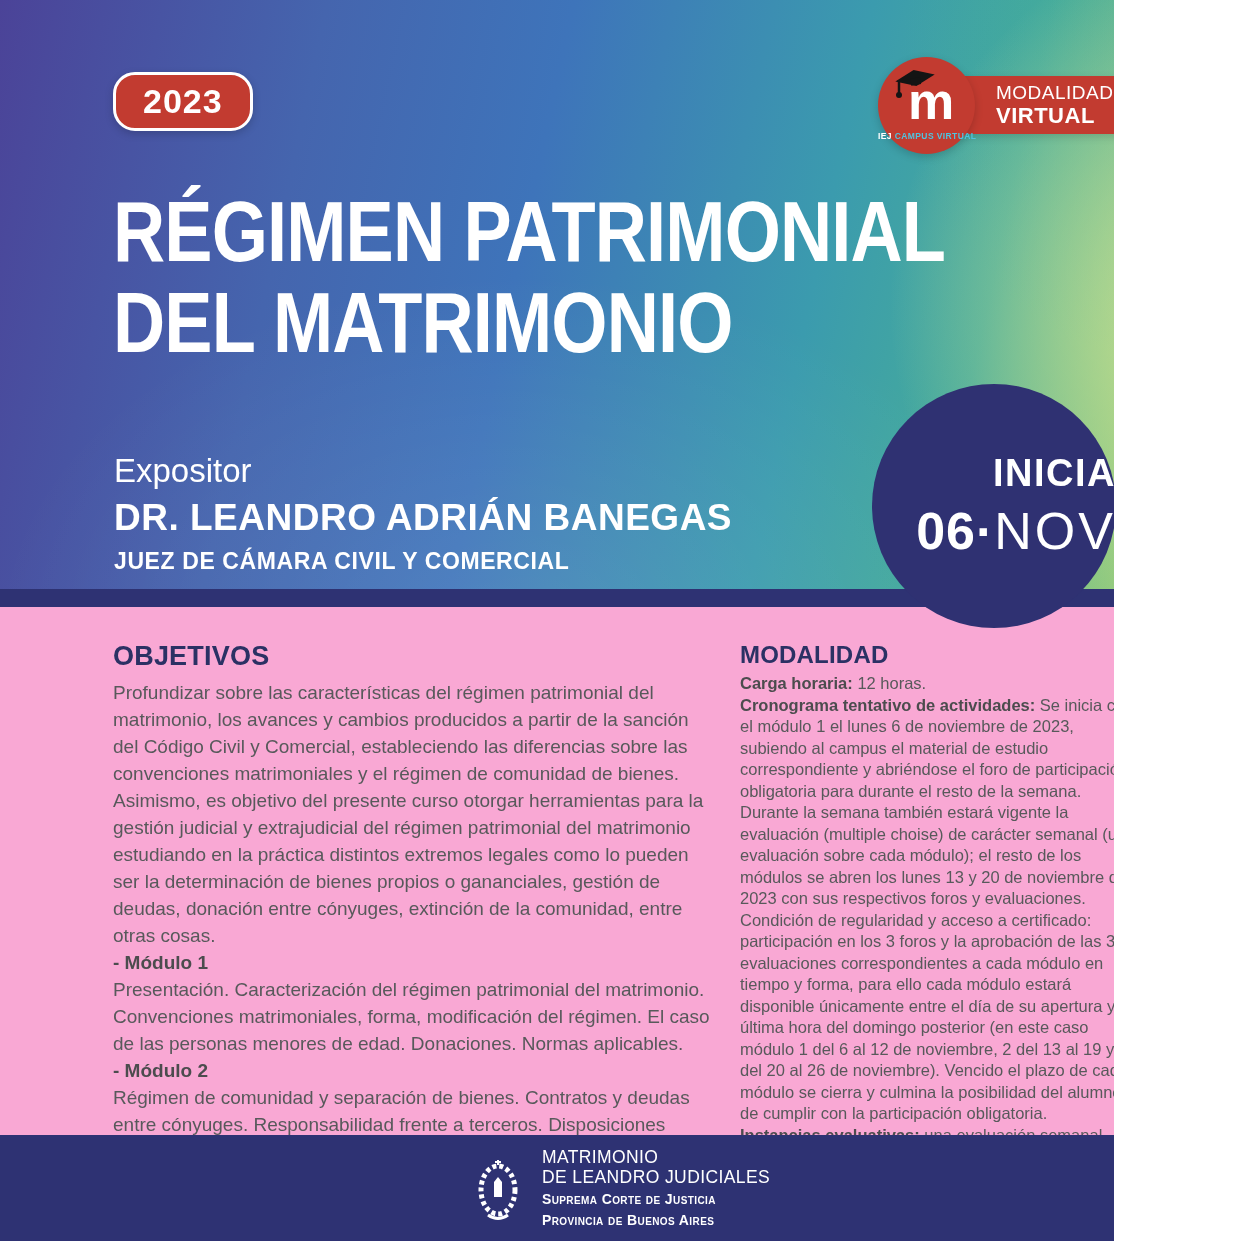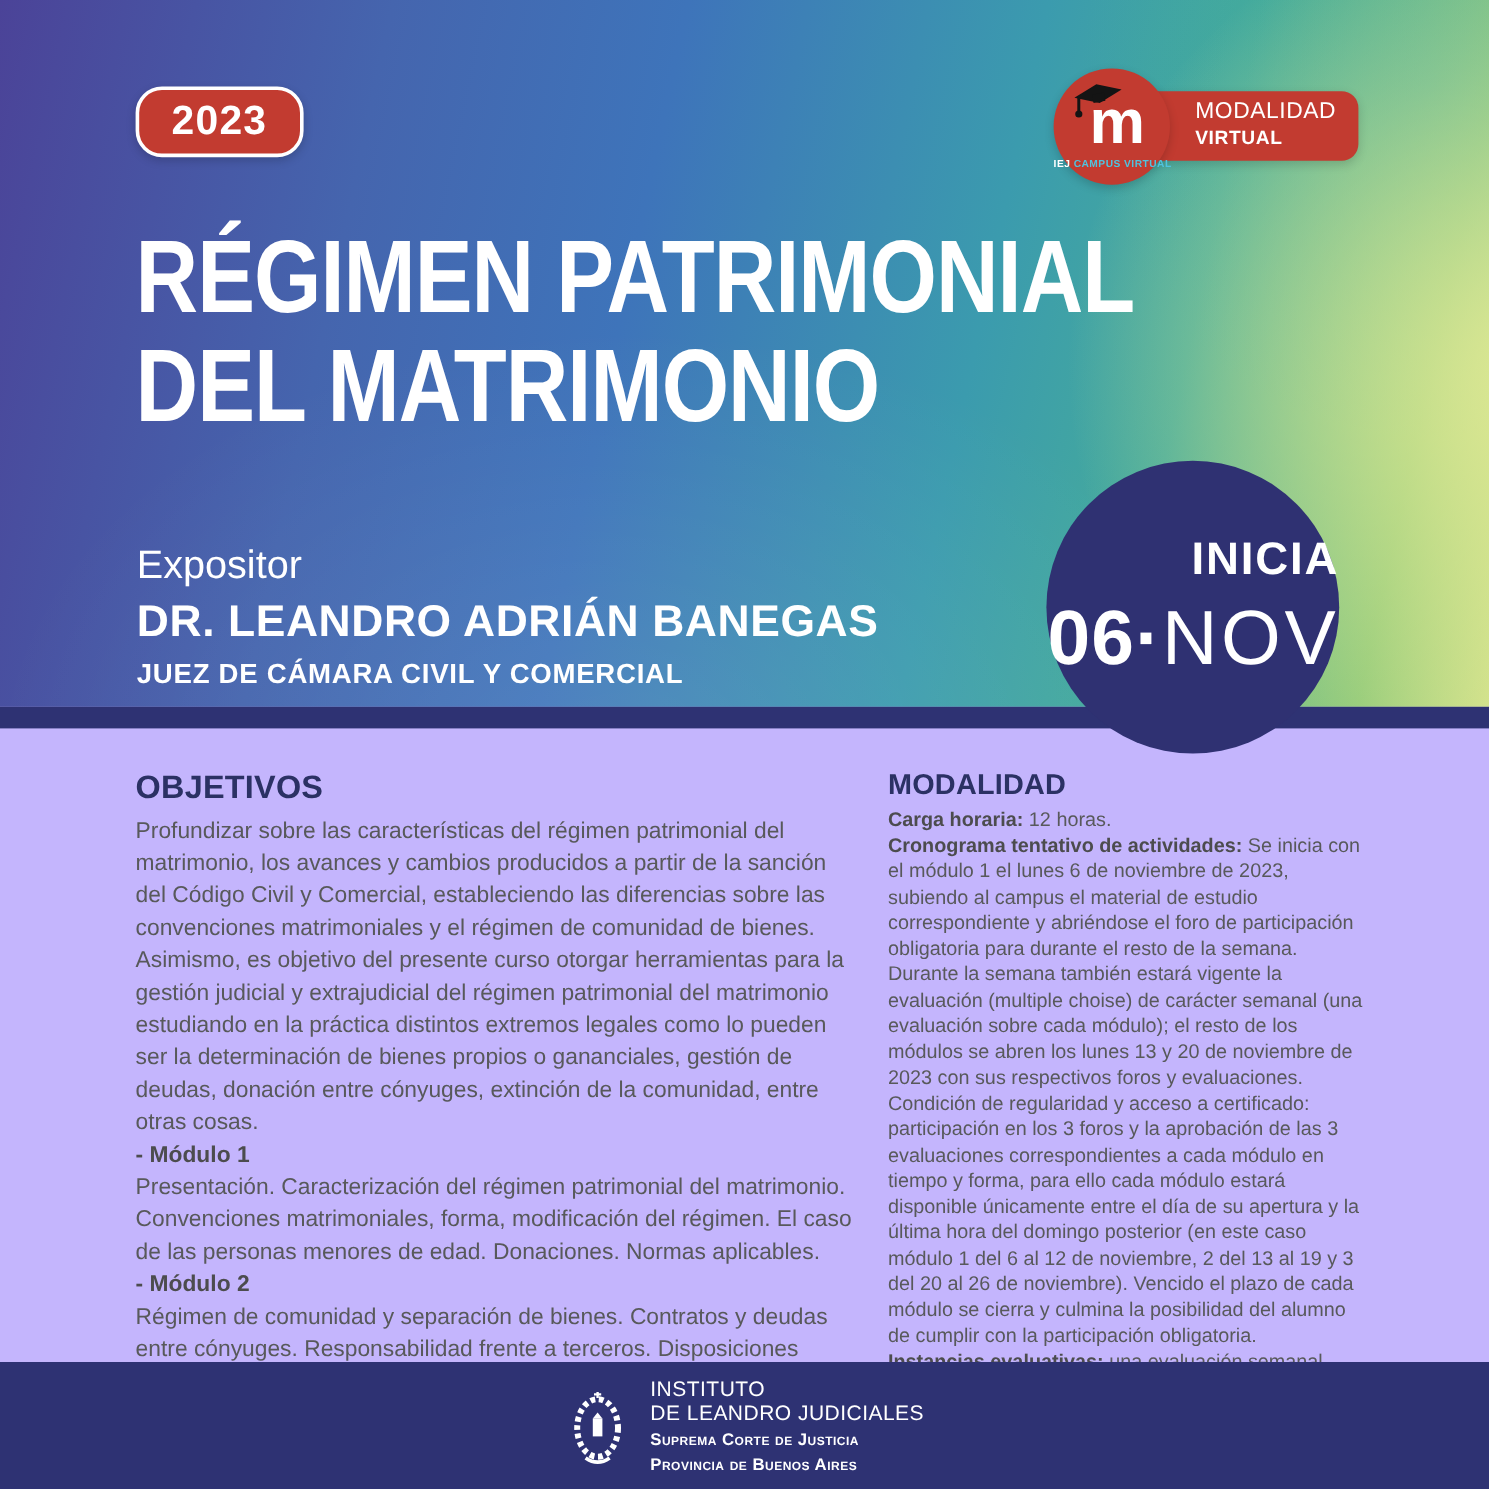--- a/index.html
+++ b/index.html
@@ -1,37 +1,37 @@
 <!DOCTYPE html>
 <html><head>
 <meta charset="utf-8">
 <style>
   html,body{margin:0;padding:0;background:#ffffff;}
-  .poster{position:relative;width:1241px;height:1241px;overflow:hidden;
-          font-family:"Liberation Sans",sans-serif;background:#c4b5fd;}
+  .poster{position:relative;width:1114px;height:1241px;overflow:hidden;
+          font-family:"Liberation Sans",sans-serif;background:#f9a8d4;}
 
   
   .header{position:absolute;left:0;top:0;width:1241px;height:589px;
     background:
       radial-gradient(circle 540px at 103% 52%, rgba(224,233,148,0.95), rgba(224,233,148,0) 72%),
       radial-gradient(circle 420px at 96% 12%, rgba(64,170,160,0.55), rgba(64,170,160,0) 70%),
       radial-gradient(ellipse 760px 520px at 42% 108%, rgba(255,255,255,0.10), rgba(255,255,255,0) 70%),
       linear-gradient(102deg,#4B4398 0%,#4565AE 24%,#3E74BA 42%,#3B9BAE 64%,#45AB9B 77%,#8CC878 92%,#CFE08A 100%);}
 
   
   .badge-2023{position:absolute;left:113px;top:72px;background:#C23B30;border:3px solid #ffffff;
     border-radius:22px;padding:7px 27px;box-shadow:0 3px 8px rgba(0,0,0,.18);}
   .badge-2023 span{font-size:34px;font-weight:bold;color:#ffffff;letter-spacing:1px;}
 
   
   .modality-pill{position:absolute;left:948px;top:76px;width:184px;height:58px;background:#C23B30;
     border-radius:14px;display:flex;flex-direction:column;justify-content:center;
     padding-left:48px;box-sizing:border-box;box-shadow:0 3px 8px rgba(0,0,0,.15);z-index:1;}
   .pill-line1{font-size:19px;color:#ffffff;letter-spacing:.5px;line-height:22px;}
-  .pill-line2{font-size:16px;color:#ffffff;font-weight:bold;letter-spacing:.5px;line-height:24px;}
+  .pill-line2{font-size:22px;color:#ffffff;font-weight:bold;letter-spacing:.5px;line-height:24px;}
   .logo-circle{position:absolute;left:878px;top:57px;width:97px;height:97px;border-radius:50%;
     background:#C23B30;z-index:2;box-shadow:0 3px 8px rgba(0,0,0,.18);}
   .logo-m{position:absolute;left:12px;top:8px;}
   .logo-caption{position:absolute;bottom:13px;width:100%;text-align:center;
     font-size:8.5px;font-weight:bold;letter-spacing:.4px;white-space:nowrap;}
   .logo-caption .iej{color:#ffffff;text-align:right;}
   .logo-caption .cv{color:#4FC3DF;}
 
   
   .title{position:absolute;left:113px;top:186px;color:#ffffff;font-weight:bold;
@@ -45,21 +45,21 @@
   .sp-role{font-size:23px;font-weight:bold;margin-top:9px;letter-spacing:.6px;}
 
   
   .divider{position:absolute;left:0;top:589px;width:1241px;height:18px;background:#2E3273;}
 
   
   .inicia{position:absolute;left:872px;top:384px;width:244px;height:244px;border-radius:50%;
     background:#2F3172;z-index:5;display:flex;flex-direction:column;align-items:flex-end;
     justify-content:center;color:#ffffff;}
   .inicia-label{font-size:38px;font-weight:bold;letter-spacing:1.5px;}
-  .inicia-date{font-size:64px;margin-top:6px;letter-spacing:1px;}
+  .inicia-date{font-size:52px;margin-top:6px;letter-spacing:1px;}
   .inicia-date b{font-weight:bold;}
   .inicia-date .month{font-weight:normal;letter-spacing:3px;}
 
   
   .col-left{position:absolute;left:113px;top:641px;width:597px;}
   .col-right{position:absolute;left:740px;top:641px;width:400px;}
   .h-navy{font-size:27px;font-weight:bold;color:#2B3164;margin:0 0 7px 0;letter-spacing:.2px;}
   .col-right .h-navy{font-size:24px;margin-bottom:4px;}
   .body-text{font-size:19px;line-height:27px;color:#58595B;margin:0;}
   .mod-label{font-size:19px;line-height:27px;font-weight:bold;color:#4C4C4E;margin:0;}
@@ -151,20 +151,20 @@
 
   <div class="footer">
     <svg width="54" height="70" viewBox="0 0 54 70" xmlns="http://www.w3.org/2000/svg" fill="none" stroke="#ffffff">
       <ellipse cx="27" cy="37" rx="17" ry="24" stroke-width="5" stroke-dasharray="4 3"></ellipse>
       <path d="M27 12 v-5 M24 9 h6" stroke-width="2"></path>
       <path d="M27 24 l4 5 h-8 z" fill="#ffffff" stroke="none"></path>
       <rect x="23" y="29" width="8" height="15" fill="#ffffff" stroke="none"></rect>
       <path d="M17 62 q10 7 20 0" stroke-width="3"></path>
     </svg>
     <div>
-      <div class="f-org">INSTITUTO</div>
+      <div class="f-org">MATRIMONIO</div>
       <div class="f-org">DE LEANDRO JUDICIALES</div>
       <div class="f-sub">Suprema Corte de Justicia</div>
       <div class="f-sub">Provincia de Buenos Aires</div>
     </div>
   </div>
 
 </div>
 
 </body></html>

